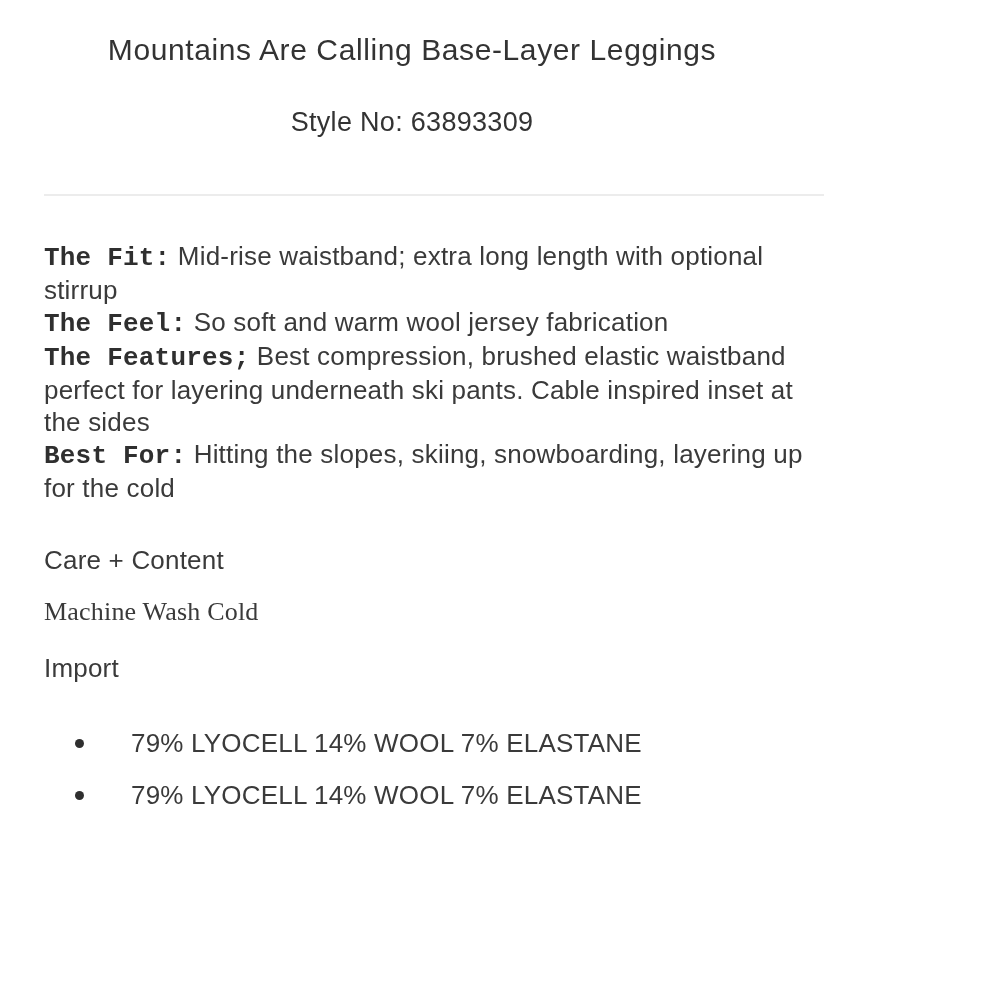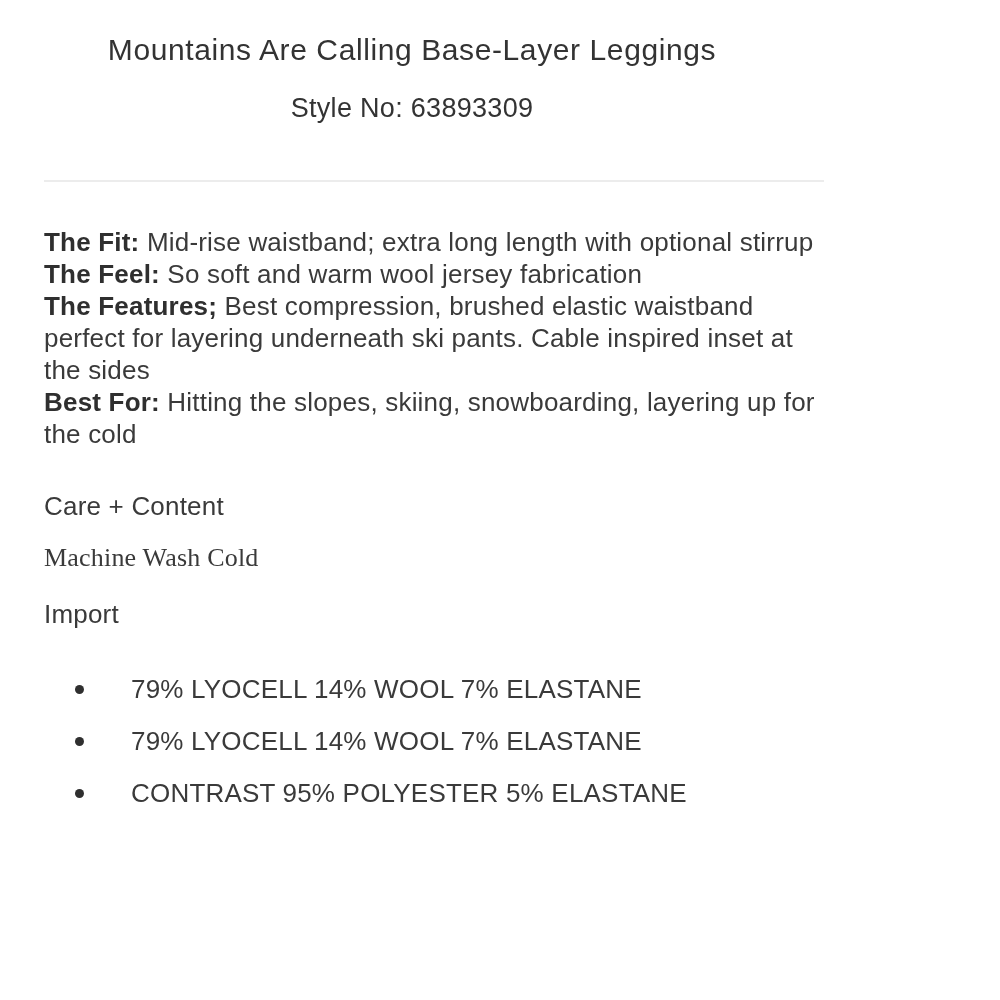--- a/index.html
+++ b/index.html
@@ -20,21 +20,21 @@
   
   .header { padding-top: 30px; text-align: center; }
   .product-title {
     font-size: 30px;
     font-weight: 300;
     letter-spacing: 0.6px;
     line-height: 40px;
     color: #333333;
   }
   .style-no {
-    margin-top: 22px;
+    margin-top: 36px;
     font-size: 27px;
     font-weight: 400;
     letter-spacing: 0.3px;
     line-height: 32px;
     color: #333333;
   }
 
   
   .divider {
     margin-top: 56px;
@@ -53,21 +53,21 @@
     color: #3a3a3a;
   }
   .description {
     margin-top: 54px;
     max-width: 842px;
   }
   .details {
     margin-top: 44px;
     max-width: 842px;
   }
-  .detail-row b { font-weight: 700; color: #2f2f2f; }
+  .detail-row b { font-weight: 700; color: #2f2f2f; font-family: Liberation Mono, monospace; }
 
   .care-heading { margin-top: 40px; }
   .care-instruction { margin-top: 20px; font-family: Liberation Serif, serif; }
   .origin-label { margin-top: 24px; }
 
   
   .materials {
     list-style: none;
     margin-top: 43px;
   }
@@ -109,16 +109,15 @@
 
   <div class="body-text care-heading inset">Care + Content</div>
 
   <div class="body-text care-instruction inset">Machine Wash Cold</div>
 
   <div class="body-text origin-label inset">Import</div>
 
   <ul class="body-text materials inset">
     <li><span class="dot"></span><span>79% LYOCELL 14% WOOL 7% ELASTANE</span></li>
     <li><span class="dot"></span><span>79% LYOCELL 14% WOOL 7% ELASTANE</span></li>
-    <li><span class="dot"></span><span>CONTRAST 95% POLYESTER 5% ELASTANE</span></li>
   </ul>
 
 </div>
 
 </body></html>

